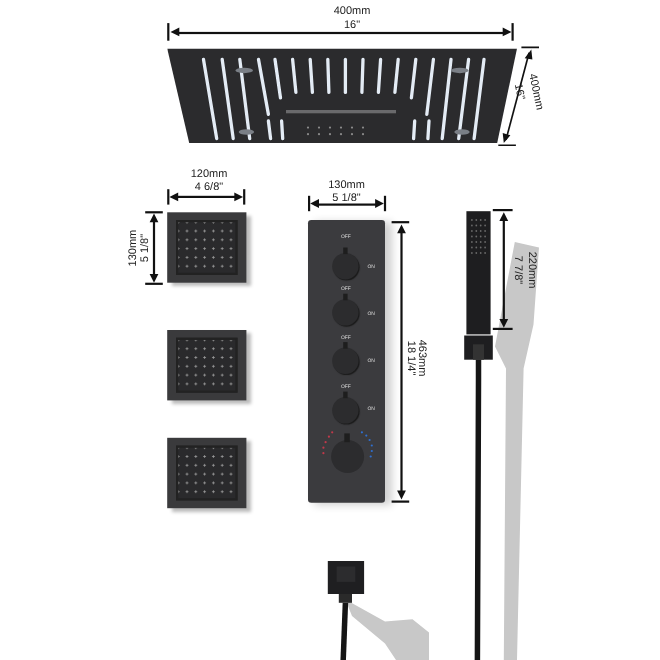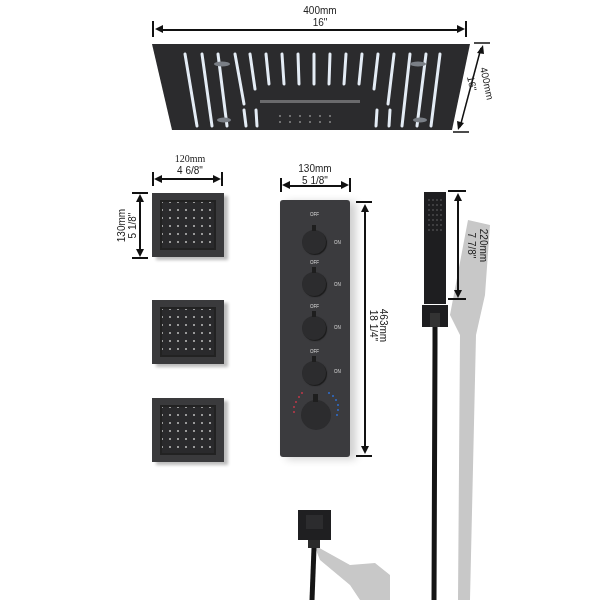--- a/index.html
+++ b/index.html
@@ -94,21 +94,21 @@
     <line x1="3" y1="92" x2="19" y2="92" stroke="#111" stroke-width="1.5"></line>
     <line x1="31" y1="8" x2="10" y2="87" stroke="#111" stroke-width="1.5"></line>
     <polygon points="33,5 27,13 34,14" fill="#111"></polygon>
     <polygon points="8,90 7,81 14,83" fill="#111"></polygon>
   </svg>
   <div class="dim abs" style="left:462px;top:78px;width:50px;transform:rotate(78deg);">400mm</div>
   <div class="dim abs" style="left:452px;top:78px;width:40px;transform:rotate(78deg);">16"</div>
 </div>
 
 <div>
-  <div class="dim abs" style="left:150px;top:153px;width:80px;font-family:Liberation Serif, serif;">120mm</div>
+  <div class="dim abs" style="left:150px;top:153px;width:80px;">120mm</div>
   <div class="dim abs" style="left:150px;top:165px;width:80px;">4 6/8"</div>
   <div class="tick" style="left:152px;top:172px;width:1.5px;height:14px;"></div>
   <div class="tick" style="left:221px;top:172px;width:1.5px;height:14px;"></div>
   <div class="hline" style="left:158px;top:178px;width:58px;"></div>
   <div class="ah-l" style="left:154px;top:175px;"></div>
   <div class="ah-r" style="left:213px;top:175px;"></div>
 </div>
 <div>
   <div class="tick" style="left:132px;top:192px;width:16px;height:1.5px;"></div>
   <div class="tick" style="left:132px;top:257px;width:16px;height:1.5px;"></div>

